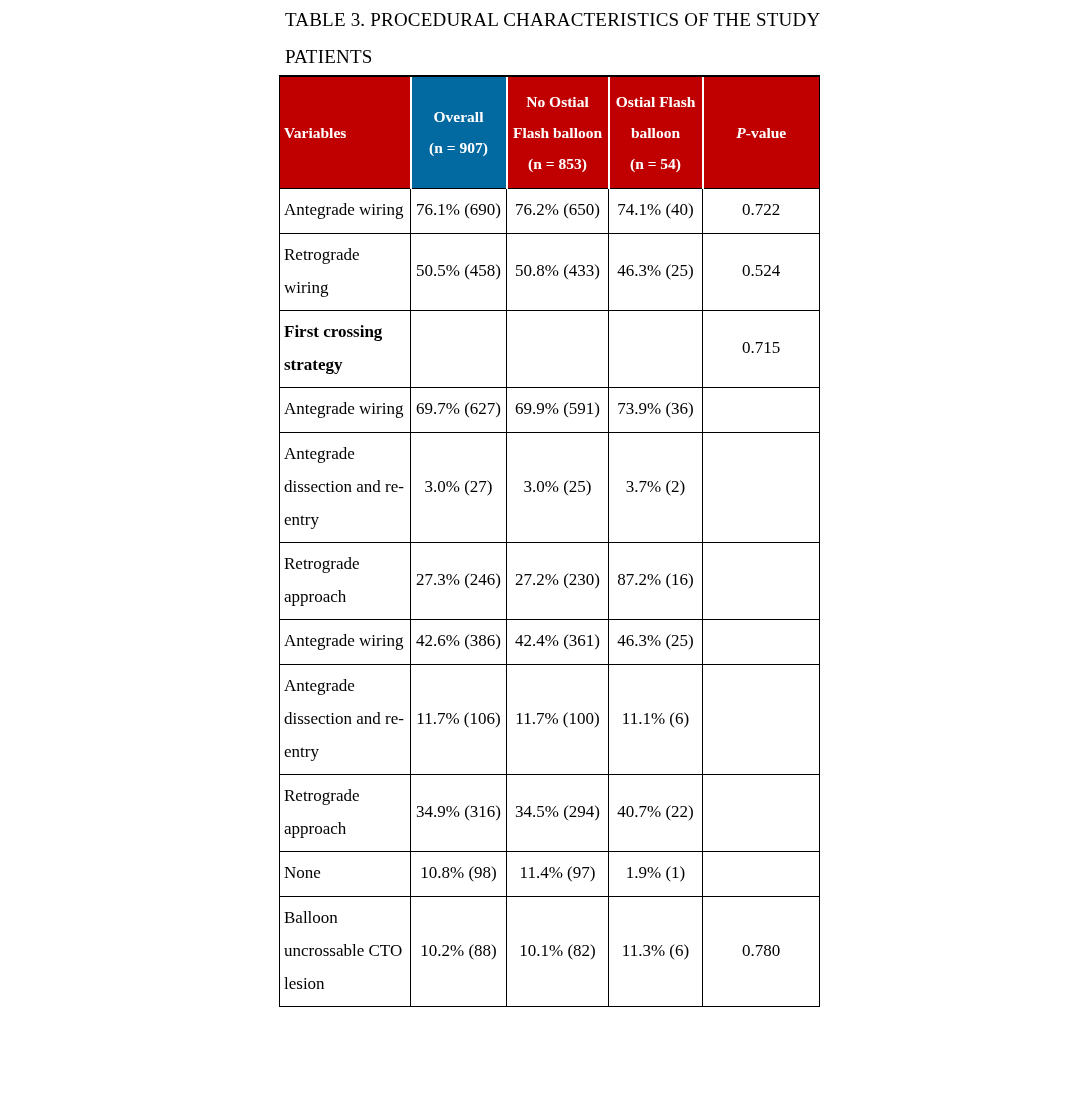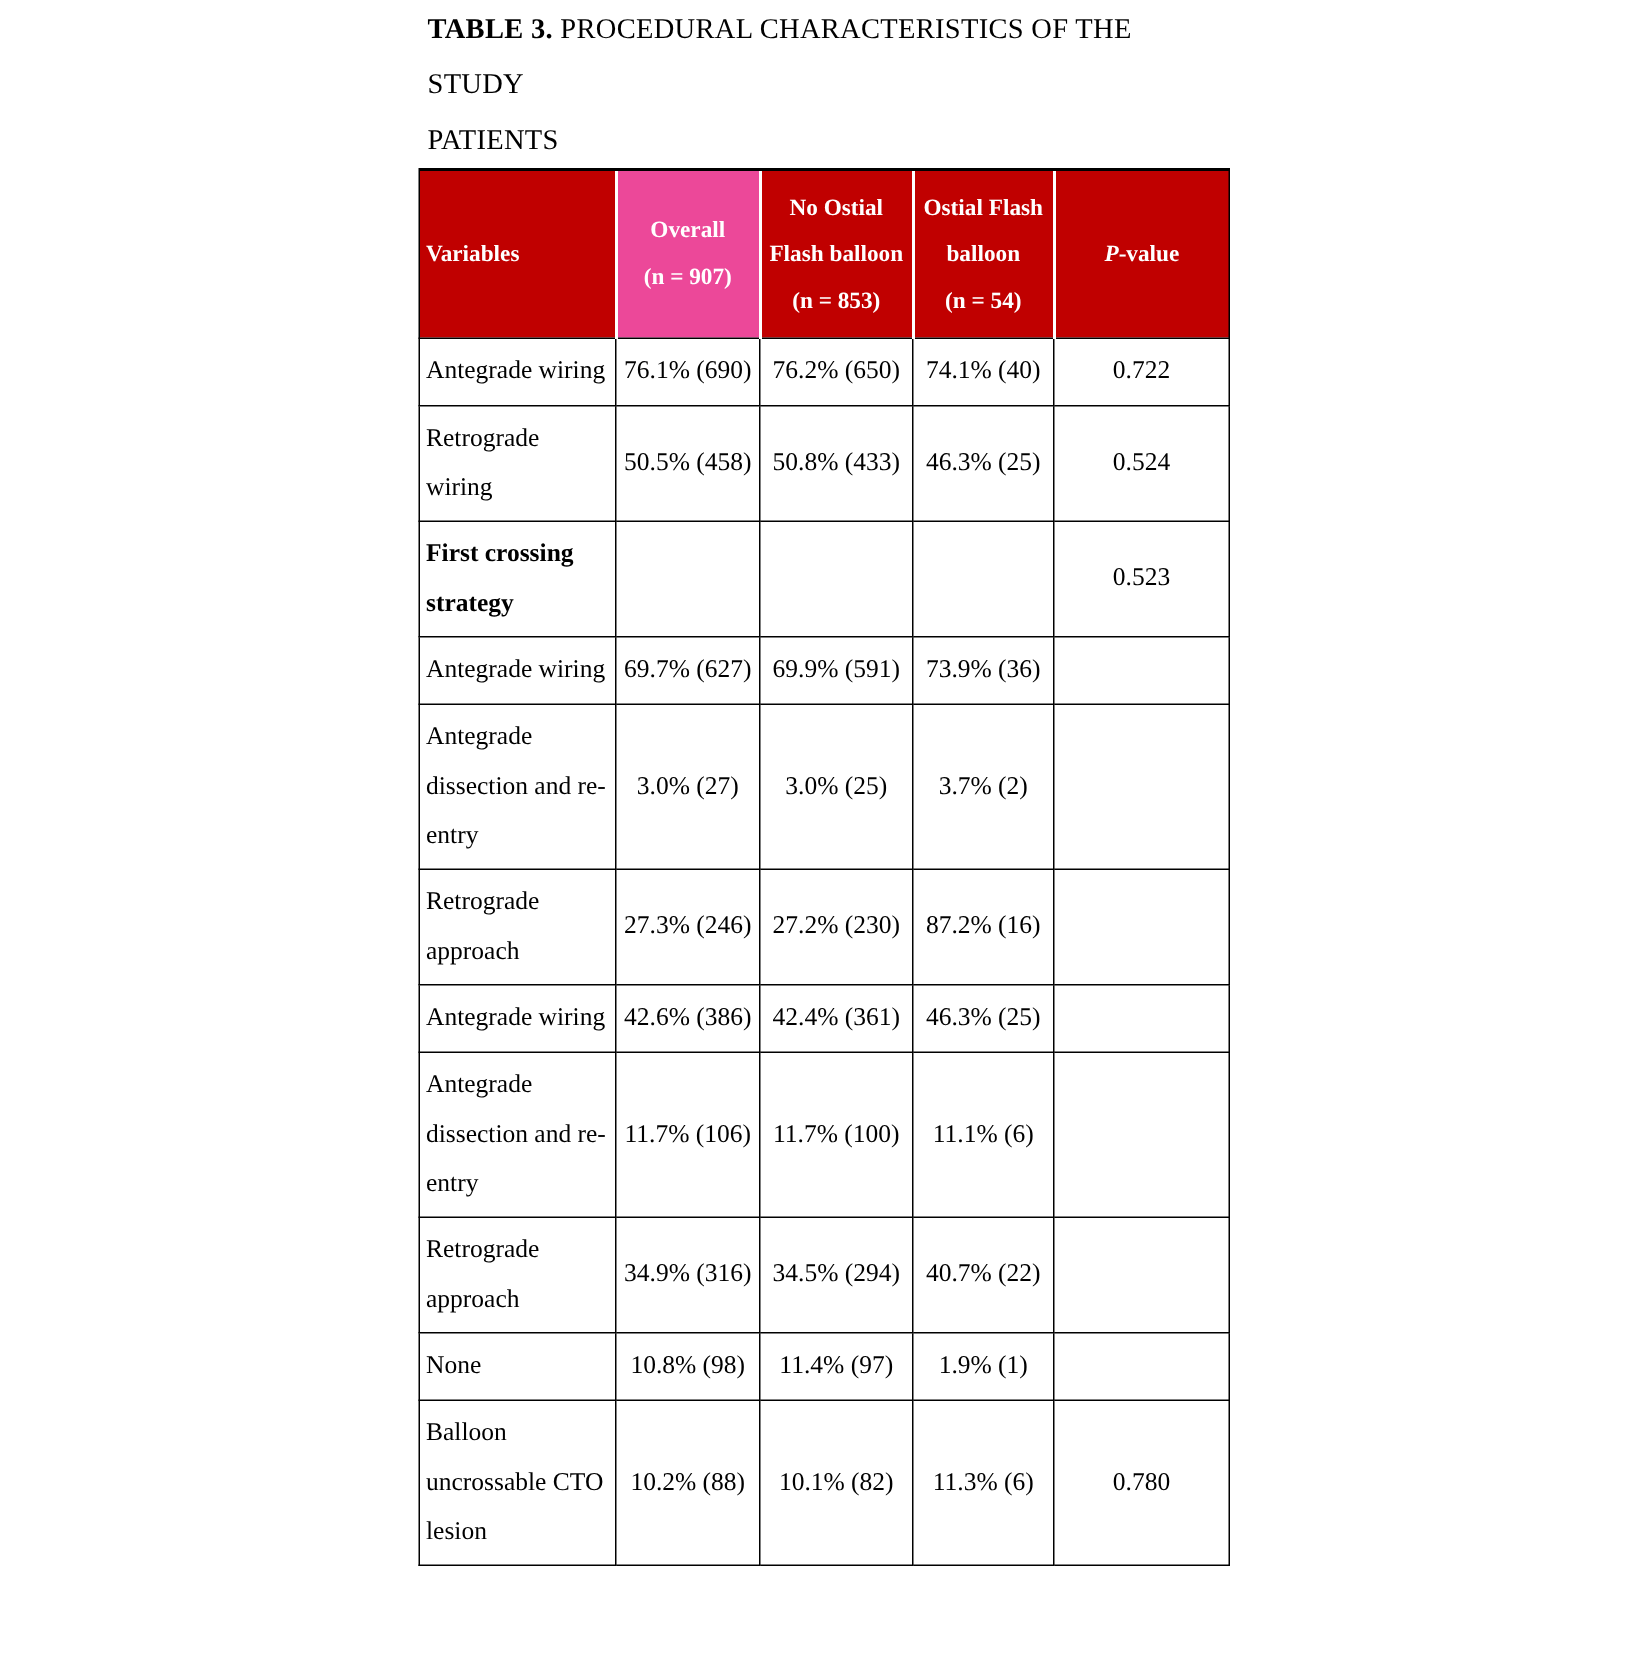--- a/index.html
+++ b/index.html
@@ -15,21 +15,21 @@
     left: 279px; top: 0;
     width: 542px;
   }
   .title {
     margin: 1px 0 0 6px;
     font-size: 19px;
     line-height: 37px;
     letter-spacing: 0.2px;
     white-space: pre-line;
   }
-  .title .lbl { font-weight: bold; }
+  .title .lbl { font-weight: normal; }
   table {
     border-collapse: collapse;
     table-layout: fixed;
     width: 540px;
     border: 1px solid #000;
   }
   th {
     border-top: 2px solid #000;
     border-bottom: 1px solid #000;
     border-left: 2px solid #fff;
@@ -76,21 +76,21 @@
     <colgroup>
       <col style="width:131px">
       <col style="width:96px">
       <col style="width:102px">
       <col style="width:94px">
       <col style="width:117px">
     </colgroup>
     <thead>
       <tr>
         <th class="var" style="background: rgb(192, 0, 0); color: rgb(255, 255, 255);">Variables</th>
-        <th style="background: #ec4899; color: rgb(255, 255, 255);">Overall
+        <th style="background: #0369a1; color: rgb(255, 255, 255);">Overall
 (n = 907)</th>
         <th style="background: rgb(192, 0, 0); color: rgb(255, 255, 255);">No Ostial
 Flash balloon
 (n = 853)</th>
         <th style="background: rgb(192, 0, 0); color: #ffffff;">Ostial Flash
 balloon
 (n = 54)</th>
         <th style="background: rgb(192, 0, 0); color: rgb(255, 255, 255);"><em>P</em><span>-value</span></th>
       </tr>
     </thead>
@@ -108,21 +108,21 @@
           <td>50.8% (433)</td>
           <td>46.3% (25)</td>
           <td>0.524</td>
         </tr>
         <tr class="bold-row">
           <td class="var">First crossing
 strategy</td>
           <td></td>
           <td></td>
           <td></td>
-          <td>0.523</td>
+          <td>0.715</td>
         </tr>
         <tr>
           <td class="var">Antegrade wiring</td>
           <td>69.7% (627)</td>
           <td>69.9% (591)</td>
           <td>73.9% (36)</td>
           <td></td>
         </tr>
         <tr>
           <td class="var">Antegrade

